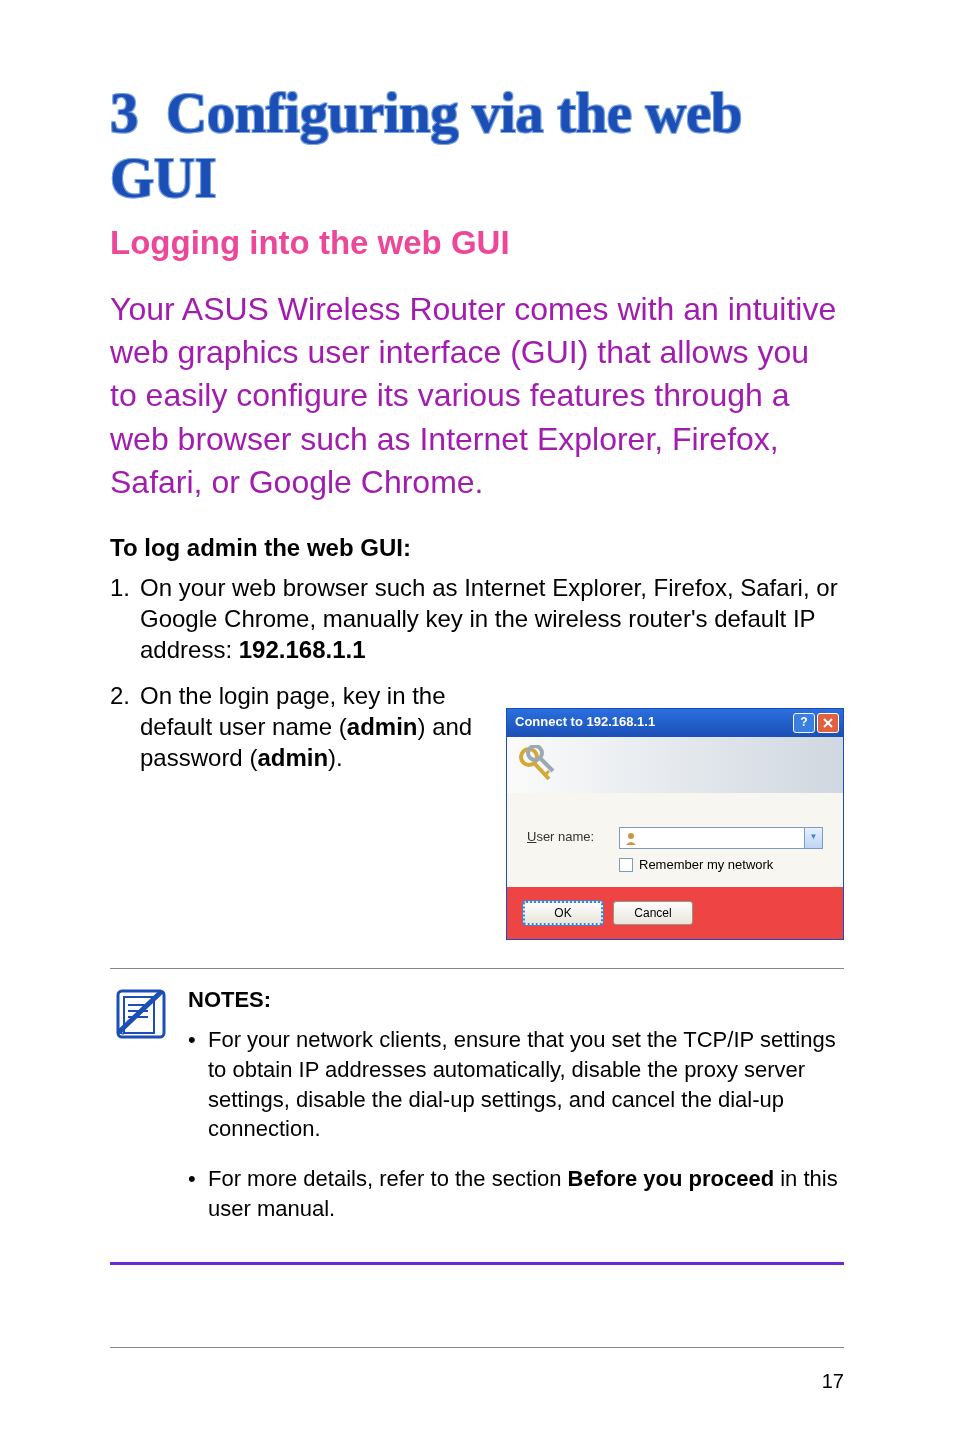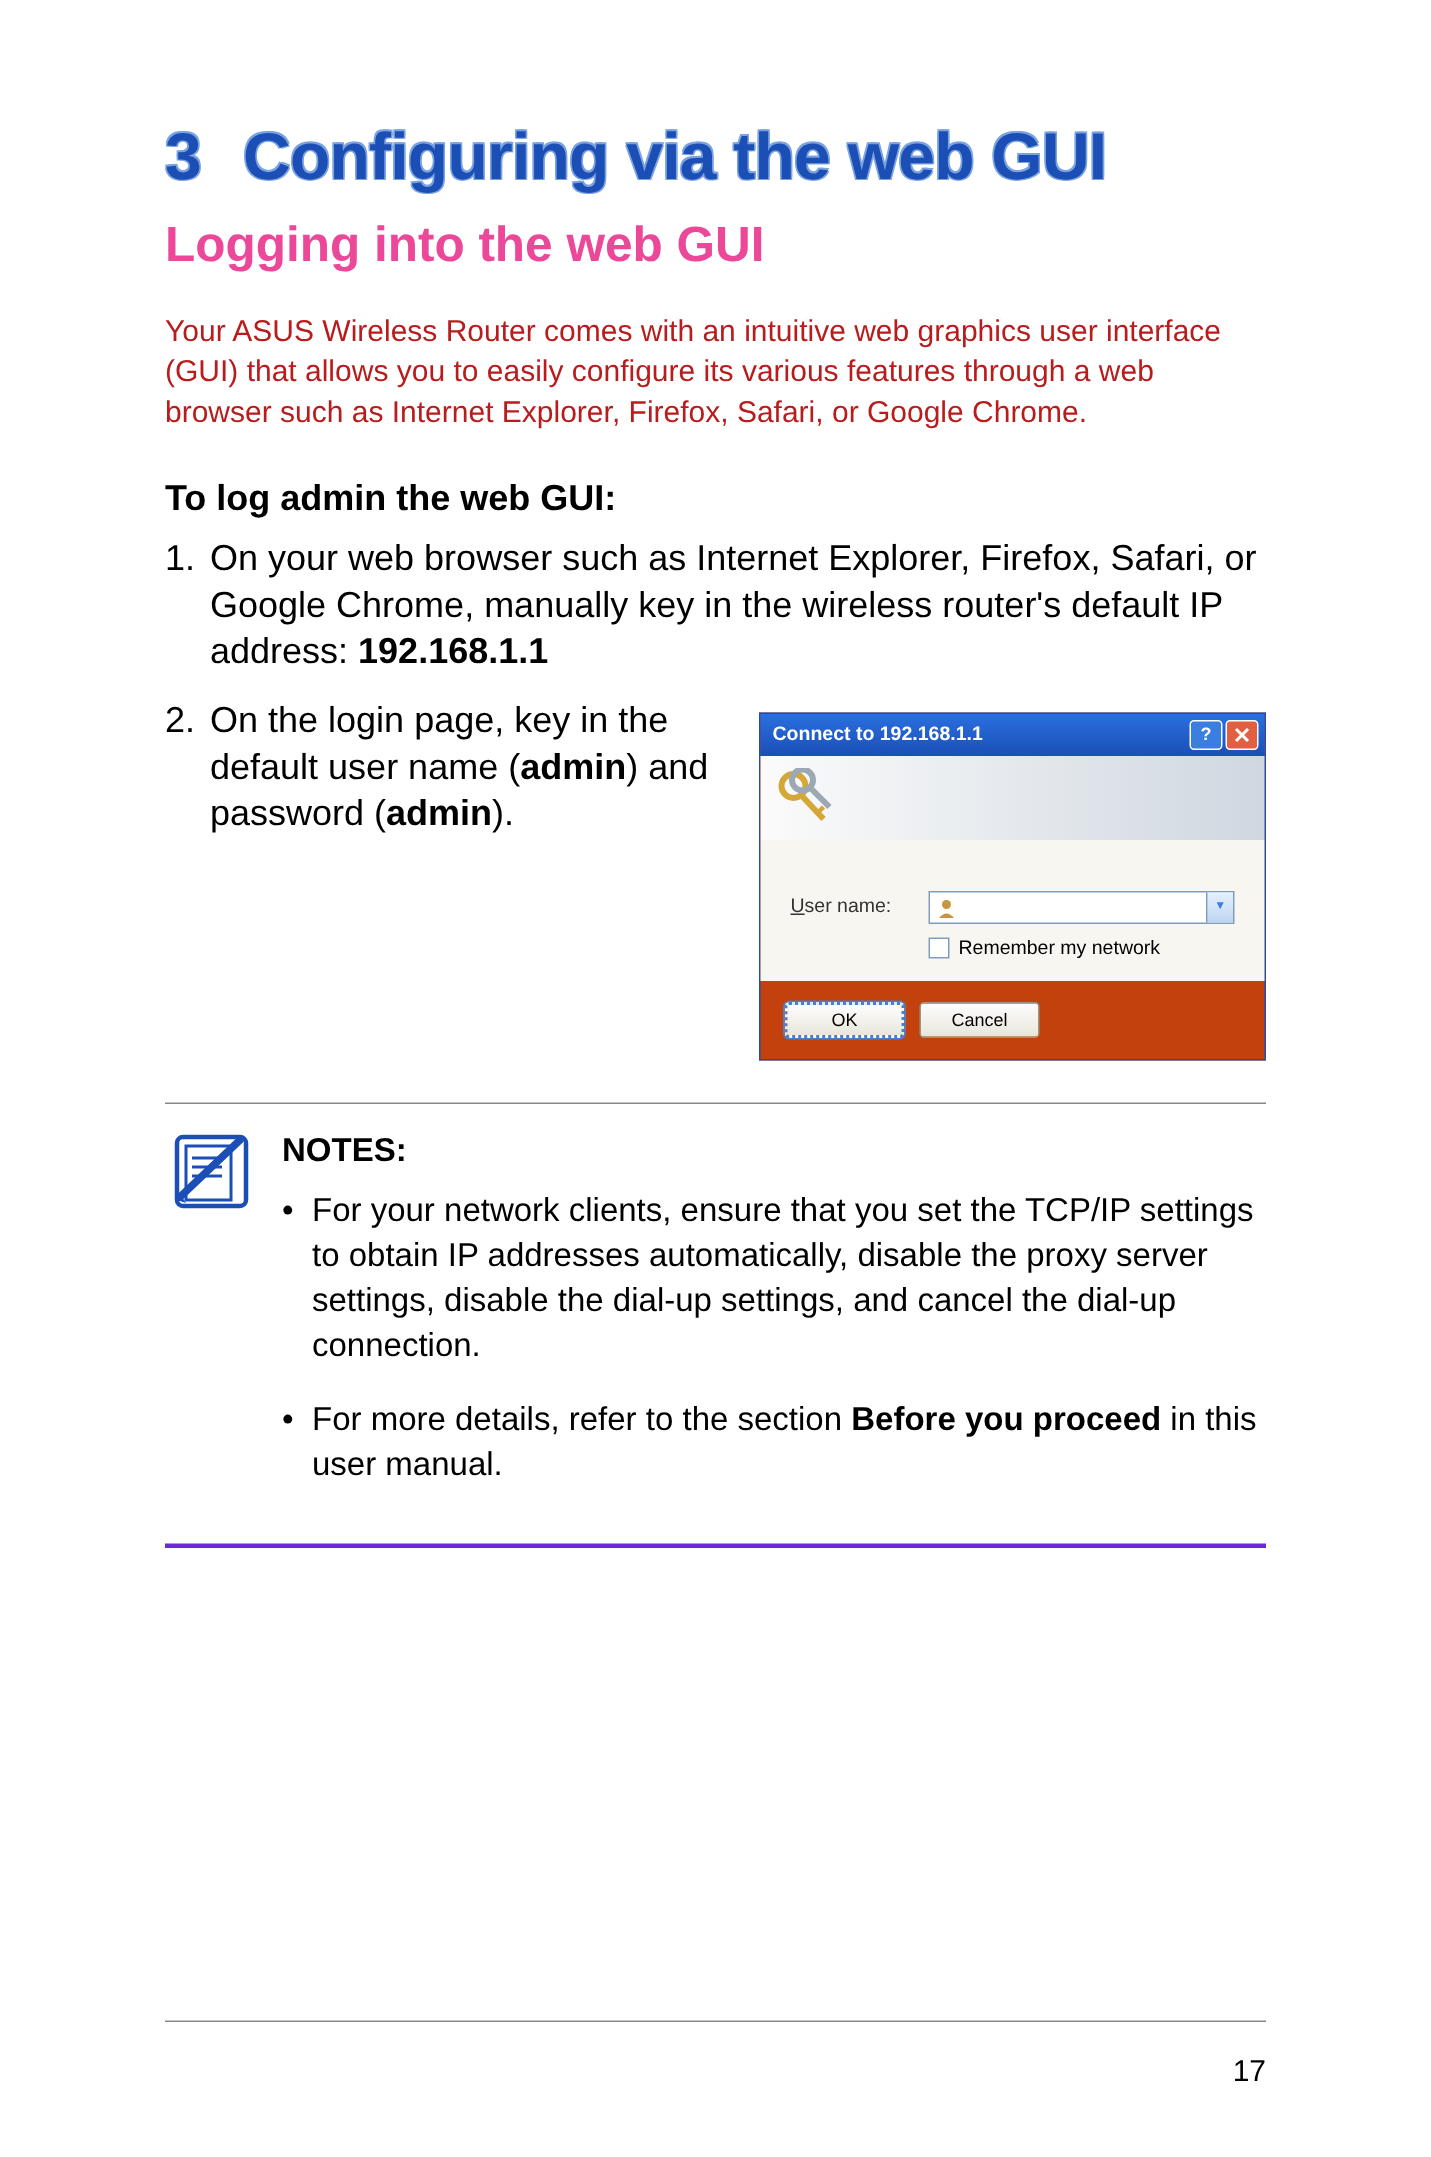--- a/index.html
+++ b/index.html
@@ -10,41 +10,42 @@
     body {
       width: 954px;
       height: 1438px;
       font-family: "Segoe UI", "Myriad Pro", Arial, sans-serif;
       background: #fff;
       padding: 80px 110px 40px 110px;
       position: relative;
       color: #000;
     }
     .chapter-title {
-      font-size: 44px;
+      font-size: 57px;
       font-weight: 800;
       color: #1b4fb5;
       text-shadow: 1px 1px 0 #7aa3e0, -1px -1px 0 #7aa3e0, 1px -1px 0 #7aa3e0, -1px 1px 0 #7aa3e0;
       letter-spacing: -0.5px;
       margin-bottom: 14px;
+      font-family: Liberation Serif, serif;
     }
     .chapter-title .num {
       margin-right: 28px;
     }
     .section-title {
       font-size: 33px;
       font-weight: 700;
       color: #ec4899;
       margin-bottom: 26px;
     }
     .body-text {
-      font-size: 20px;
+      font-size: 32px;
       line-height: 1.35;
       margin-bottom: 30px;
-      color: #b91c1c;
+      color: #a21caf;
     }
     .subheading {
       font-size: 24px;
       font-weight: 700;
       margin-bottom: 10px;
     }
     ol.num-list {
       list-style: none;
       counter-reset: item;
     }
@@ -69,24 +70,24 @@
       align-items: flex-start;
     }
     .top-block .text-side {
       flex: 0 0 350px;
       font-size: 24px;
       line-height: 1.3;
     }
     .dialog {
       width: 370px;
       border: 1px solid #1b4fb5;
-      background: #c2410c;
+      background: #ef4444;
       font-family: Tahoma, Arial, sans-serif;
       font-size: 13px;
-      margin-top: 10px;
+      margin-top: 28px;
     }
     .dialog-titlebar {
       background: linear-gradient(to bottom, #2a6fe0 0%, #1b4fb5 100%);
       display: flex;
       align-items: center;
       justify-content: space-between;
       padding: 4px 4px 4px 8px;
       color: #fff;
     }
     .dialog-titlebar .title {

